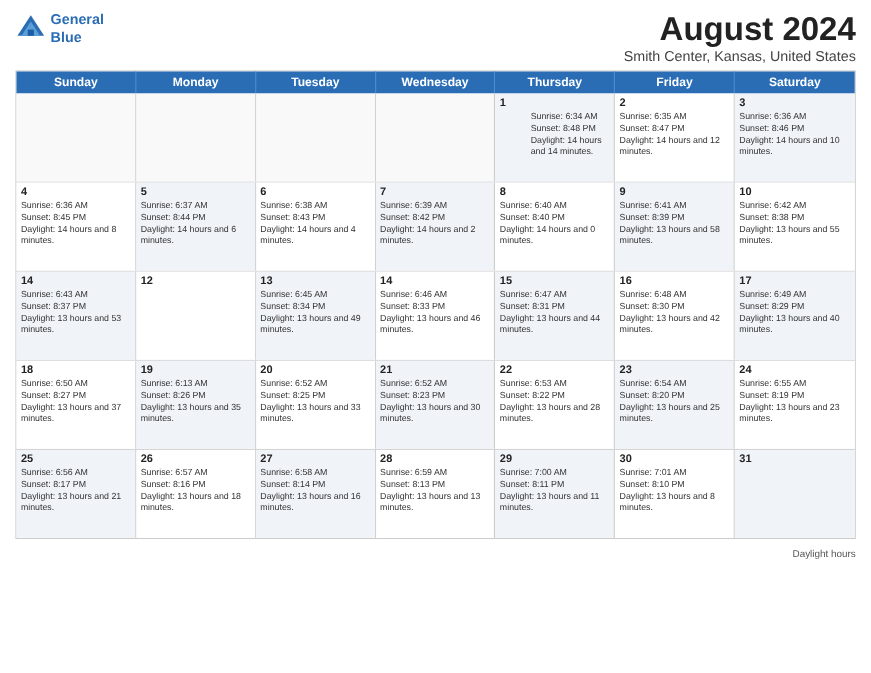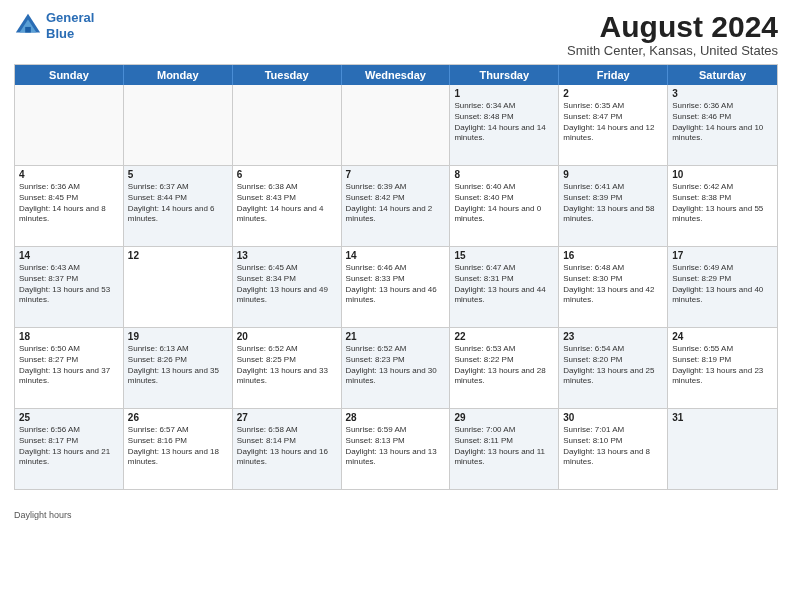--- a/index.html
+++ b/index.html
@@ -106,22 +106,22 @@
       margin-bottom: 2px;
     }
     .cell-text {
       font-size: 8px;
       color: #333;
       line-height: 1.35;
     }
     .footer-note {
       font-size: 9px;
       color: #555;
-      margin-top: 20px;
-      text-align: left;
+      margin-top: 8px;
+      text-align: right;
     }
   </style>
 </head>
 <body>
 
 <div class="page">
   <div class="header">
     <div class="logo">
       <svg class="logo-icon" viewBox="0 0 30 30">
         <polygon points="15,2 28,22 2,22" fill="#2a6db5"></polygon>
@@ -150,21 +150,21 @@
         <div class="cal-header-cell">Saturday</div>
       </div>
     <div class="cal-body">
     <div class="cal-week">
           <div class="cal-cell empty"></div>
           <div class="cal-cell empty"></div>
           <div class="cal-cell empty"></div>
           <div class="cal-cell empty"></div>
           <div class="cal-cell alt-bg">
             <div class="day-num">1</div>
-            <div class="cell-text" style="white-space: pre-wrap;">Sunrise: 6:34 AM
+            <div class="cell-text" style="white-space: pre-wrap; margin-left: 28px;">Sunrise: 6:34 AM
 Sunset: 8:48 PM
 Daylight: 14 hours and 14 minutes.</div>
           </div>
           <div class="cal-cell">
             <div class="day-num">2</div>
             <div class="cell-text" style="white-space: pre-wrap;">Sunrise: 6:35 AM
 Sunset: 8:47 PM
 Daylight: 14 hours and 12 minutes.</div>
           </div>
           <div class="cal-cell alt-bg">

